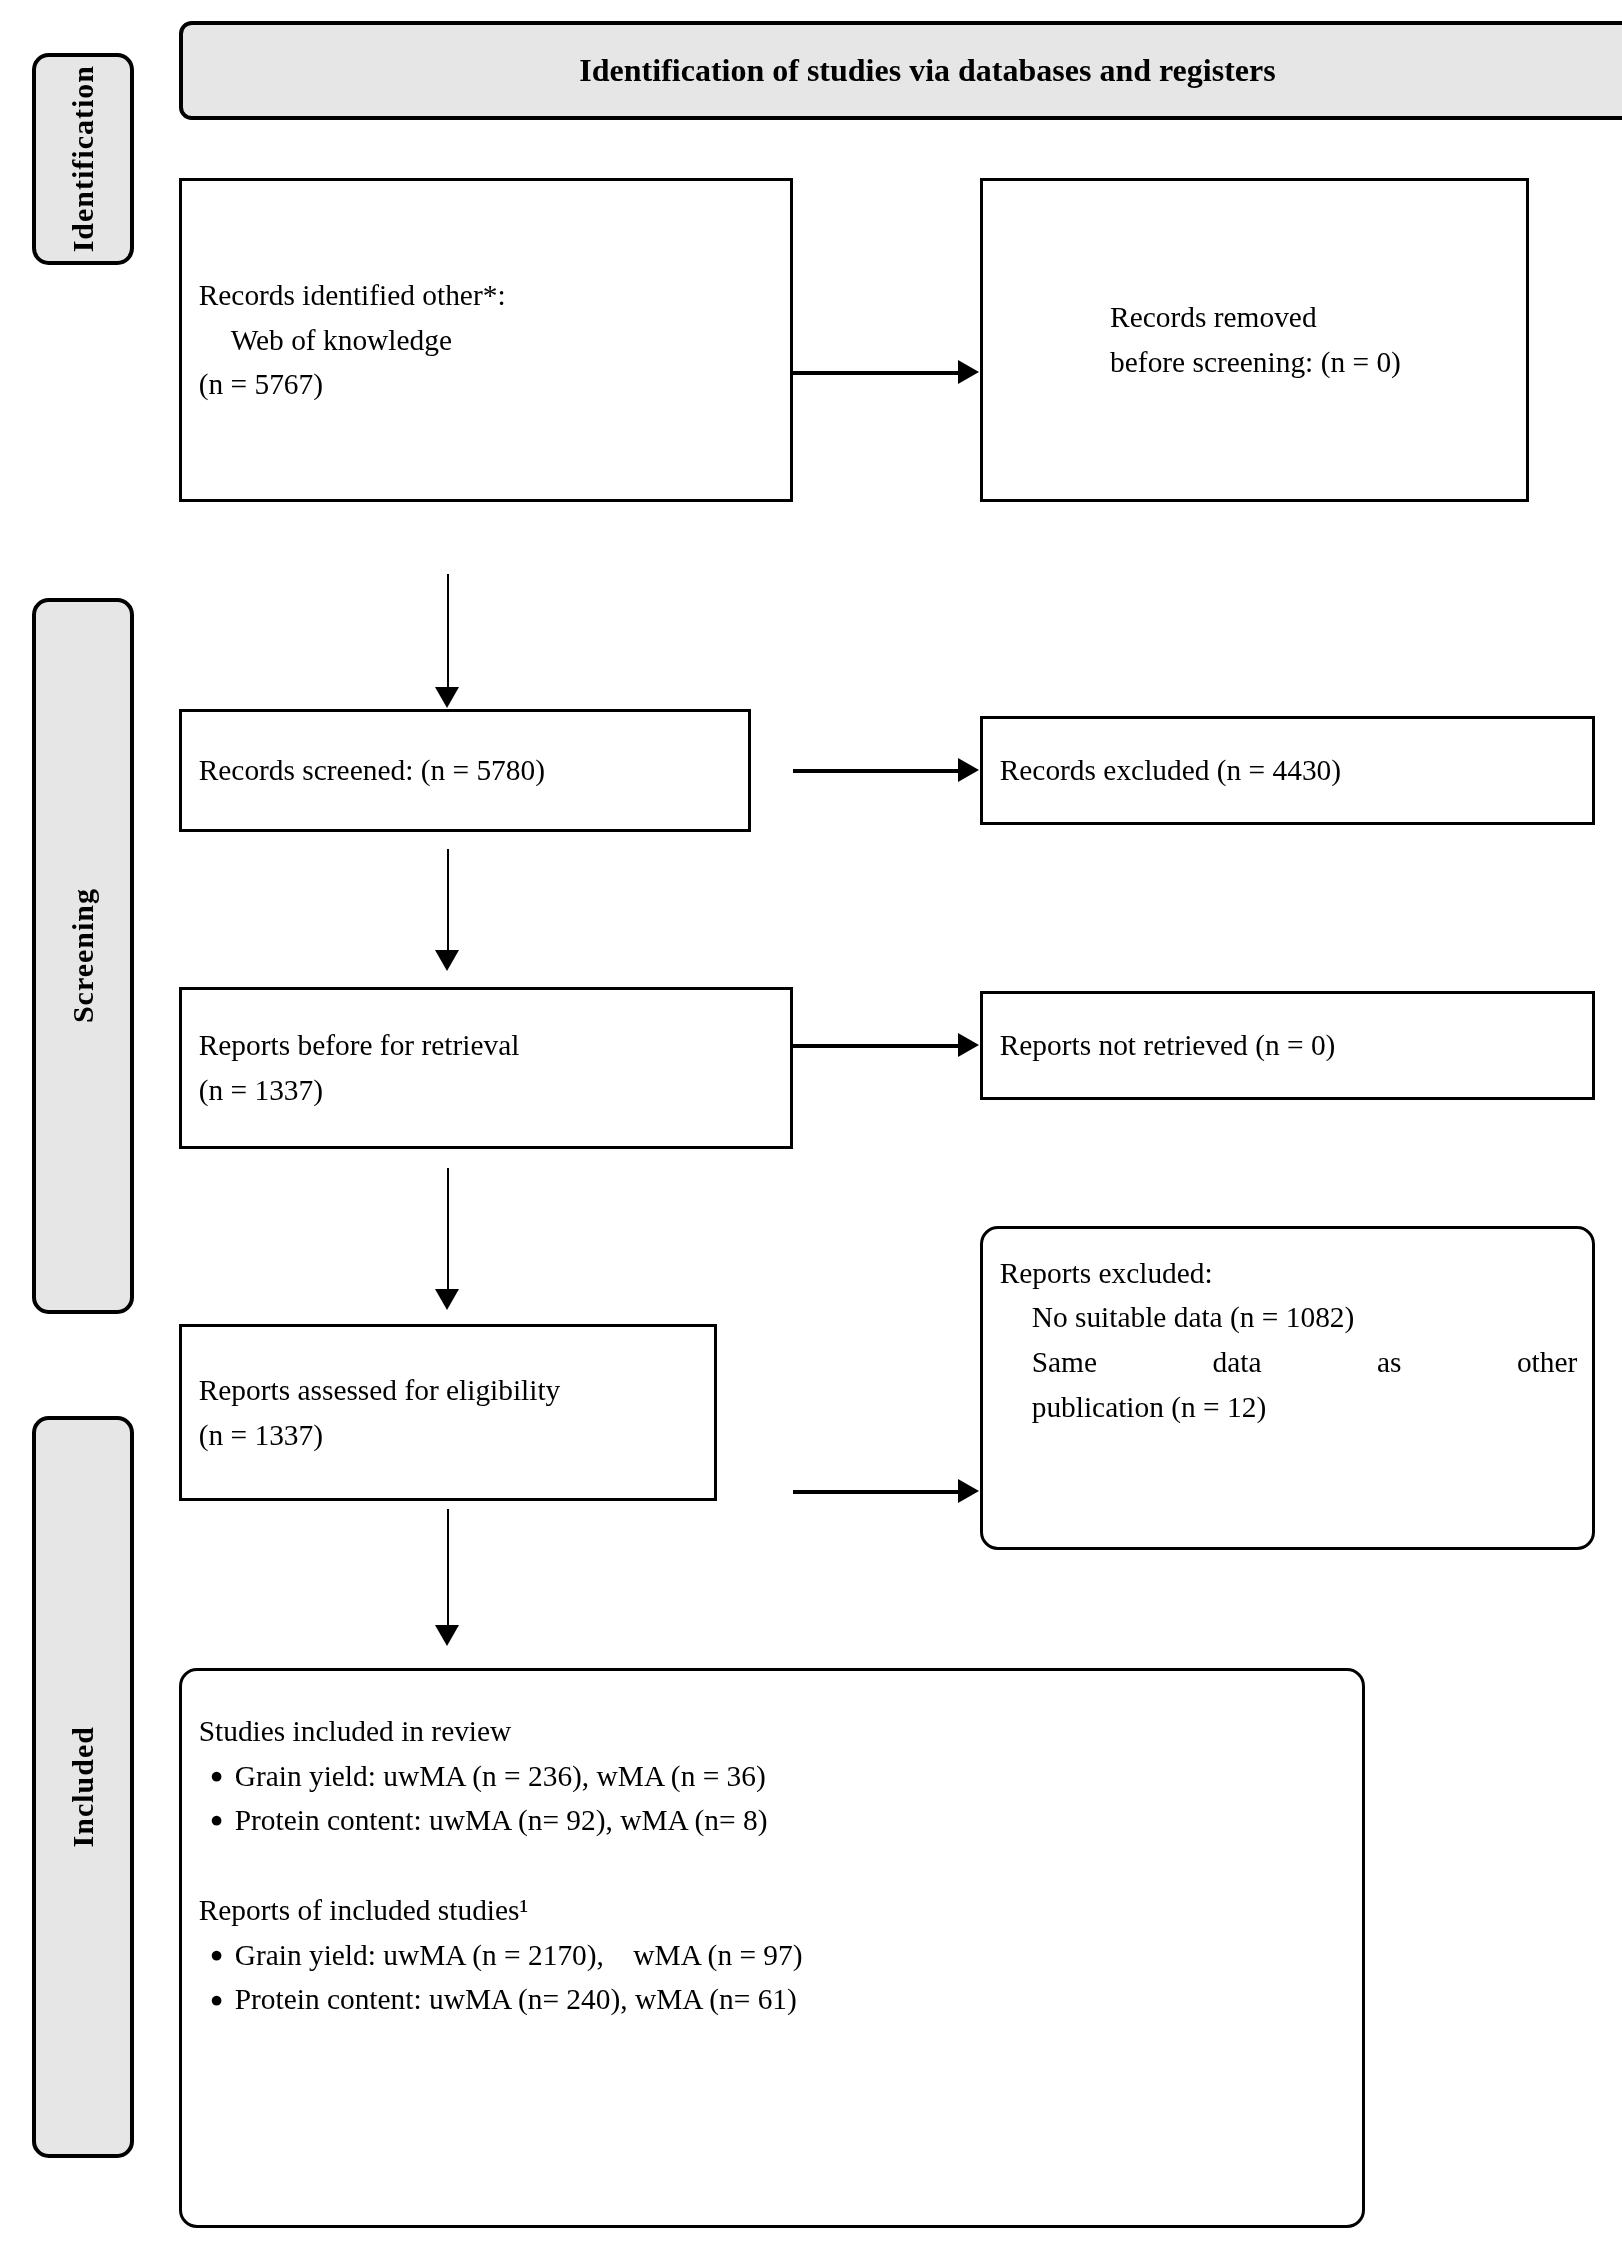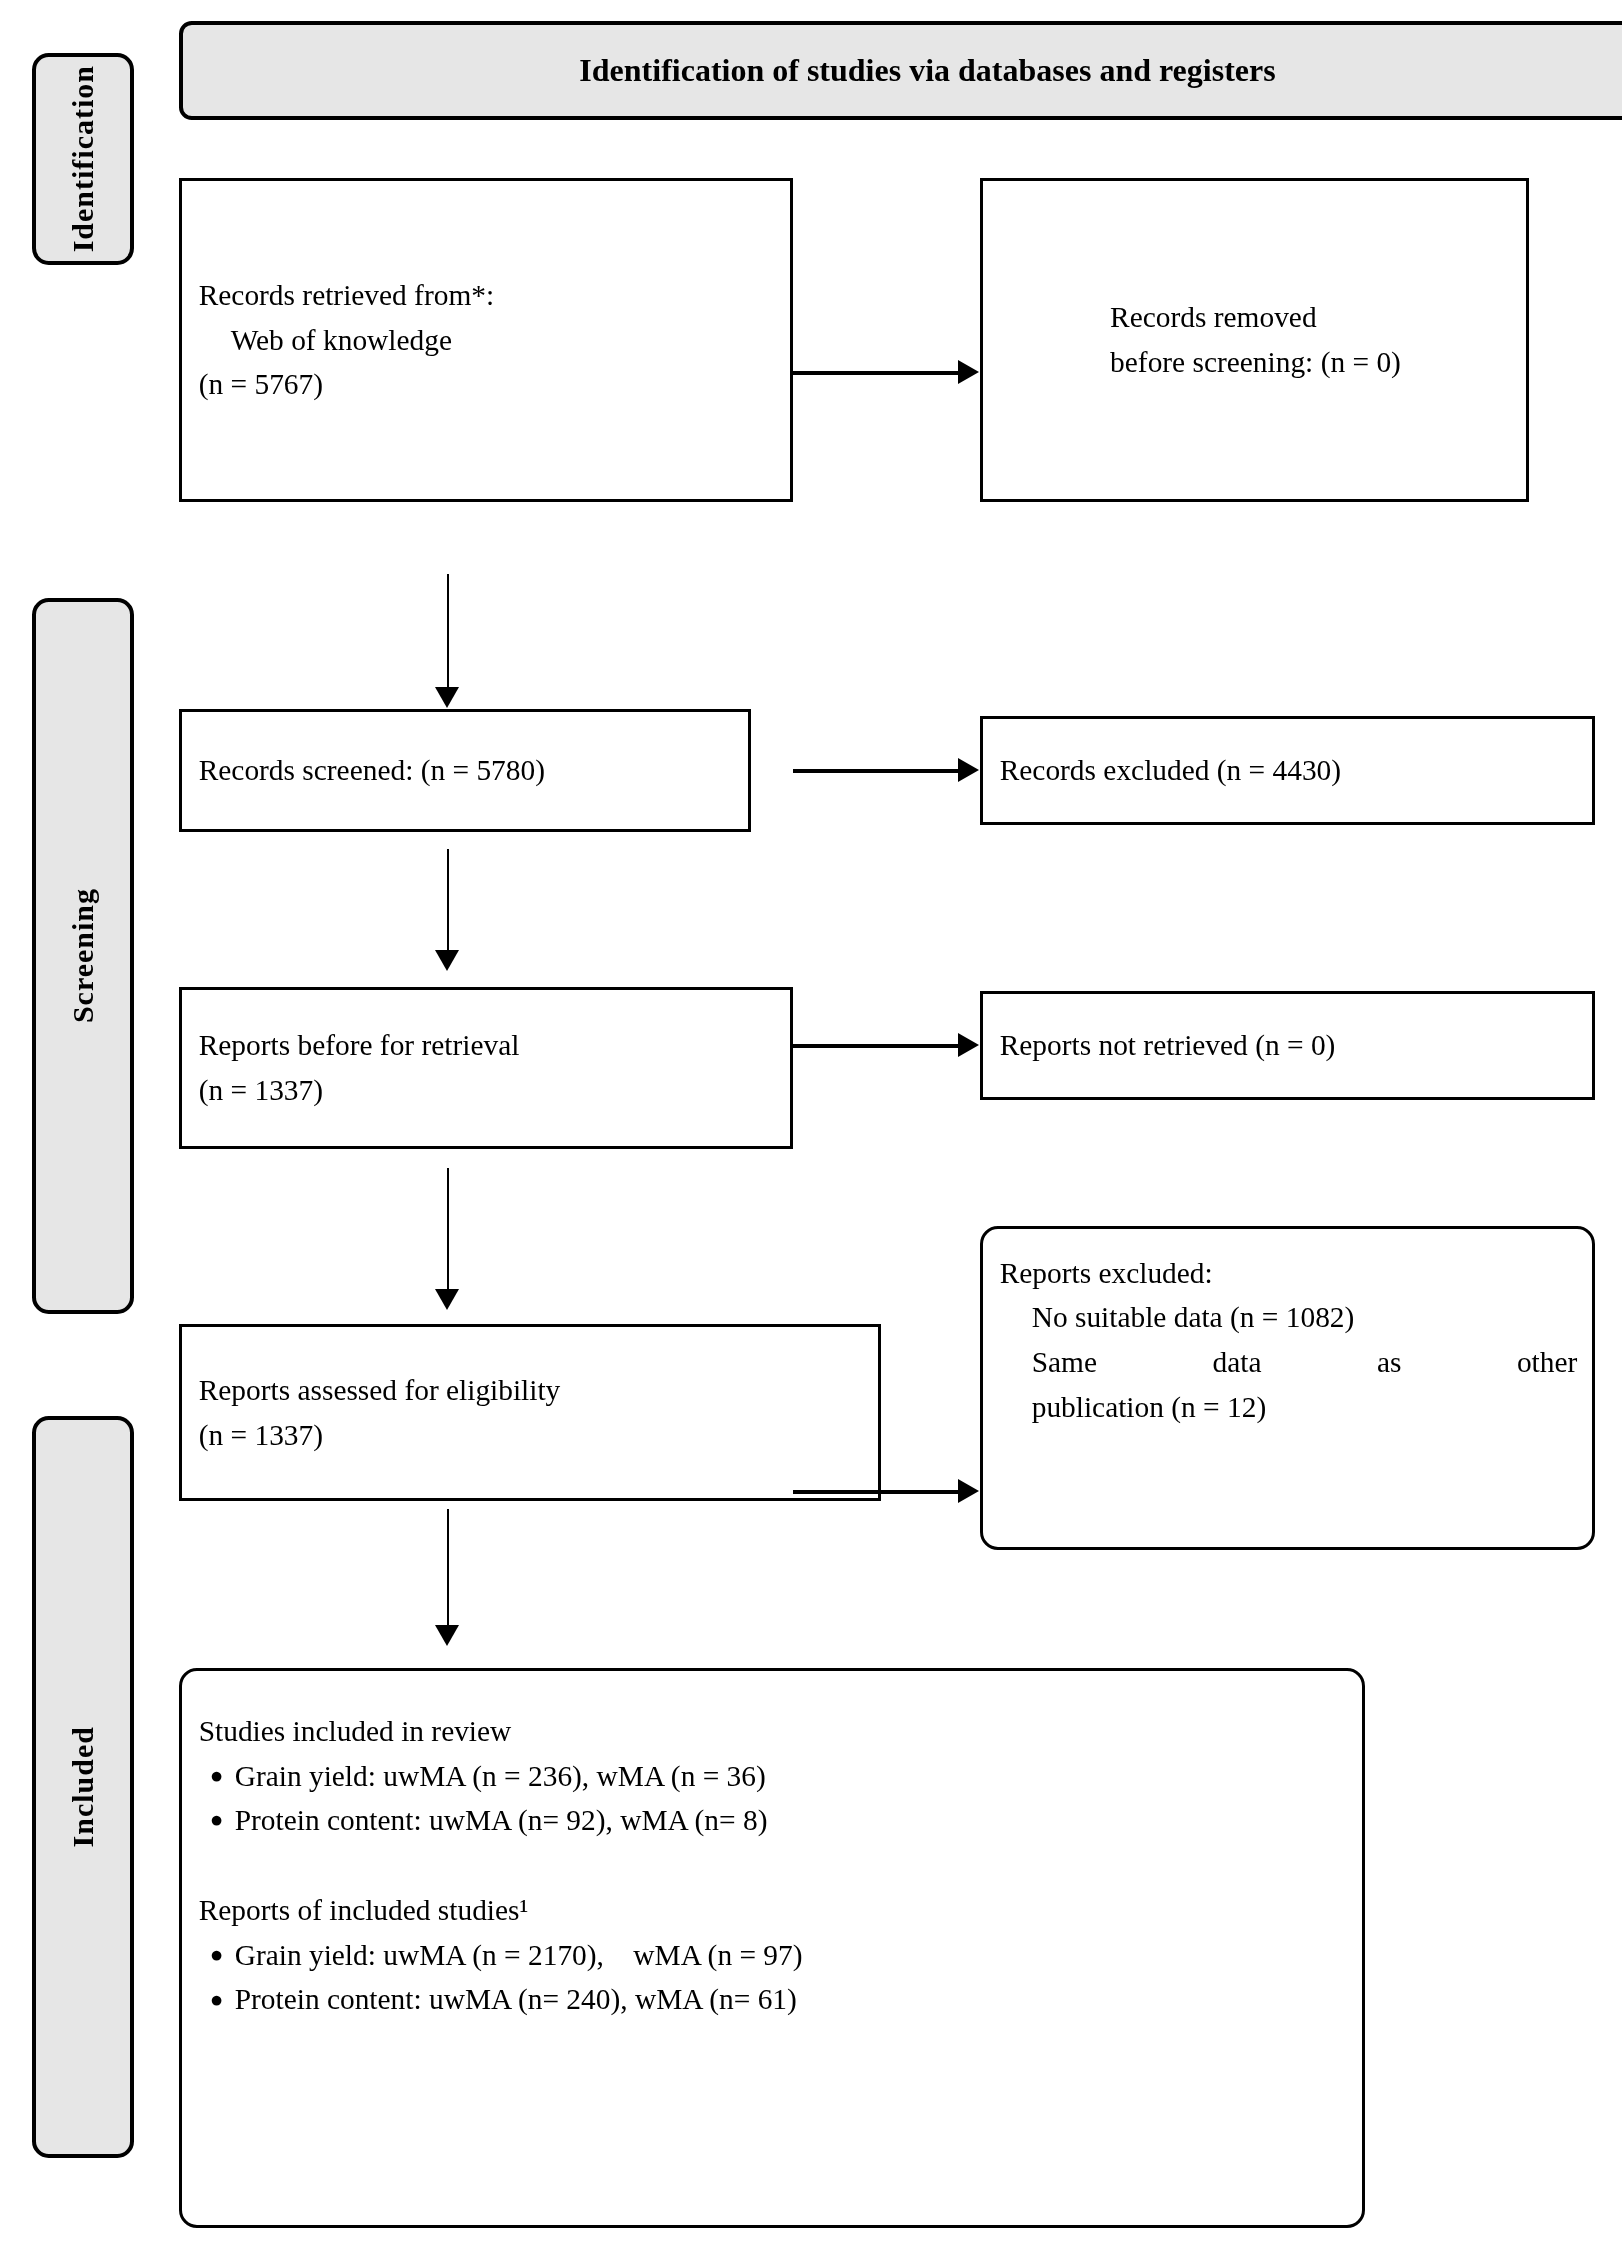--- a/index.html
+++ b/index.html
@@ -177,21 +177,21 @@
   <div class="stage-label" style="left:32px; top:1416px; width:102px; height:742px;">
     <span class="stage-text">Included</span>
   </div>
 
   <div class="header-banner" style="left:179px; top:20.6px; width:1497px; height:99px;">
     <span class="banner-text">Identification of studies via databases and registers</span>
   </div>
 
   <div class="flow-box" style="left:179px; top:178px; width:614px; height:324px;">
     <div class="box-inner">
-      <div class="box-line">Records retrieved from*:</div>
+      <div class="box-line">Records identified other*:</div>
       <div class="box-line indent">Web of knowledge</div>
       <div class="box-line">(n = 5767)</div>
     </div>
   </div>
 
   <div class="flow-box" style="left:980px; top:178px; width:549px; height:324px;align-items:center;">
     <div class="box-inner">
       <div class="box-line">Records removed</div>
       <div class="box-line">before screening: (n = 0)</div>
     </div>
@@ -245,21 +245,21 @@
   <div class="arrow-h" style="left:793px; top:1046px; width:187px;">
     <div class="shaft" style="width:165px;"></div>
     <div class="head" style="left:165px;"></div>
   </div>
 
   <div class="arrow-v" style="left:448px; top:1168px; height:142px;">
     <div class="shaft" style="height:121px;"></div>
     <div class="head" style="top:121px;"></div>
   </div>
 
-  <div class="flow-box" style="left:179px; top:1324px; width:702px; height:177px;">
+  <div class="flow-box" style="left:179px; top:1324px; width:538px; height:177px;">
     <div class="box-inner">
       <div class="box-line">Reports assessed for eligibility</div>
       <div class="box-line">(n = 1337)</div>
     </div>
   </div>
 
   <div class="flow-box top-align" style="left:980px; top:1226px; width:615px; height:324px;">
     <div class="box-inner" style="padding-top:21.6px;">
       <div class="box-line">Reports excluded:</div>
       <div class="box-line indent">No suitable data (n = 1082)</div>

